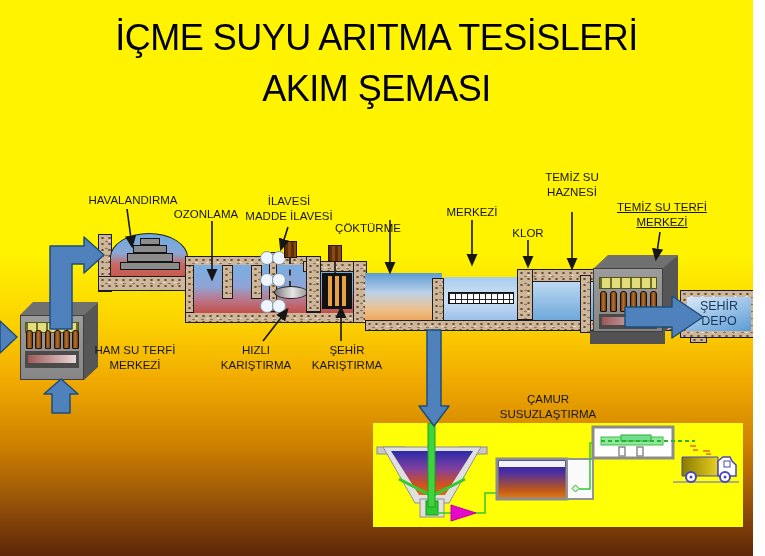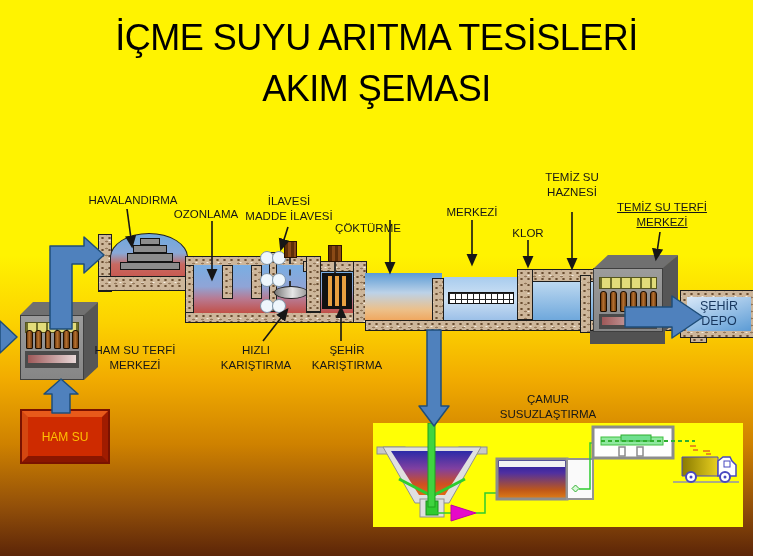--- a/index.html
+++ b/index.html
@@ -58,27 +58,20 @@
 </head>
 <body>
 
 <div id="canvas">
 
   <div class="title">
     <div>İÇME SUYU ARITMA TESİSLERİ</div>
     <div>AKIM ŞEMASI</div>
   </div>
 
-  <div class="abs" style="left:22px;top:411px;width:86px;height:51px;z-index:3;
-       background:#CE2B00;border-top:6px solid #E85A1A;border-left:6px solid #D44710;
-       border-right:6px solid #A01C00;border-bottom:6px solid #8A1600;outline:2px solid #7A1200;
-       box-sizing:border-box;display:flex;align-items:center;justify-content:center;
-       color:#FFC000;font-size:12px;">
-    <span>HAM SU</span>
-  </div>
 
   <div class="abs bld-roof" style="left:20px;top:302px;width:78px;height:13px;clip-path:polygon(16.7% 0,100% 0,83.3% 100%,0 100%);"></div>
   <div class="abs bld-side" style="left:84px;top:302px;width:14px;height:78px;clip-path:polygon(0 16.7%,100% 0,100% 83.3%,0 100%);"></div>
   <div class="abs bld-front" style="left:20px;top:315px;width:64px;height:65px;"></div>
   <div class="abs bld-band" style="left:25px;top:322px;width:54px;height:11px;"></div>
   <div class="abs cyl-row" style="left:26px;top:330px;width:53px;height:19px;">
     <div class="cyl"></div>
       <div class="cyl"></div>
       <div class="cyl"></div>
       <div class="cyl"></div>

